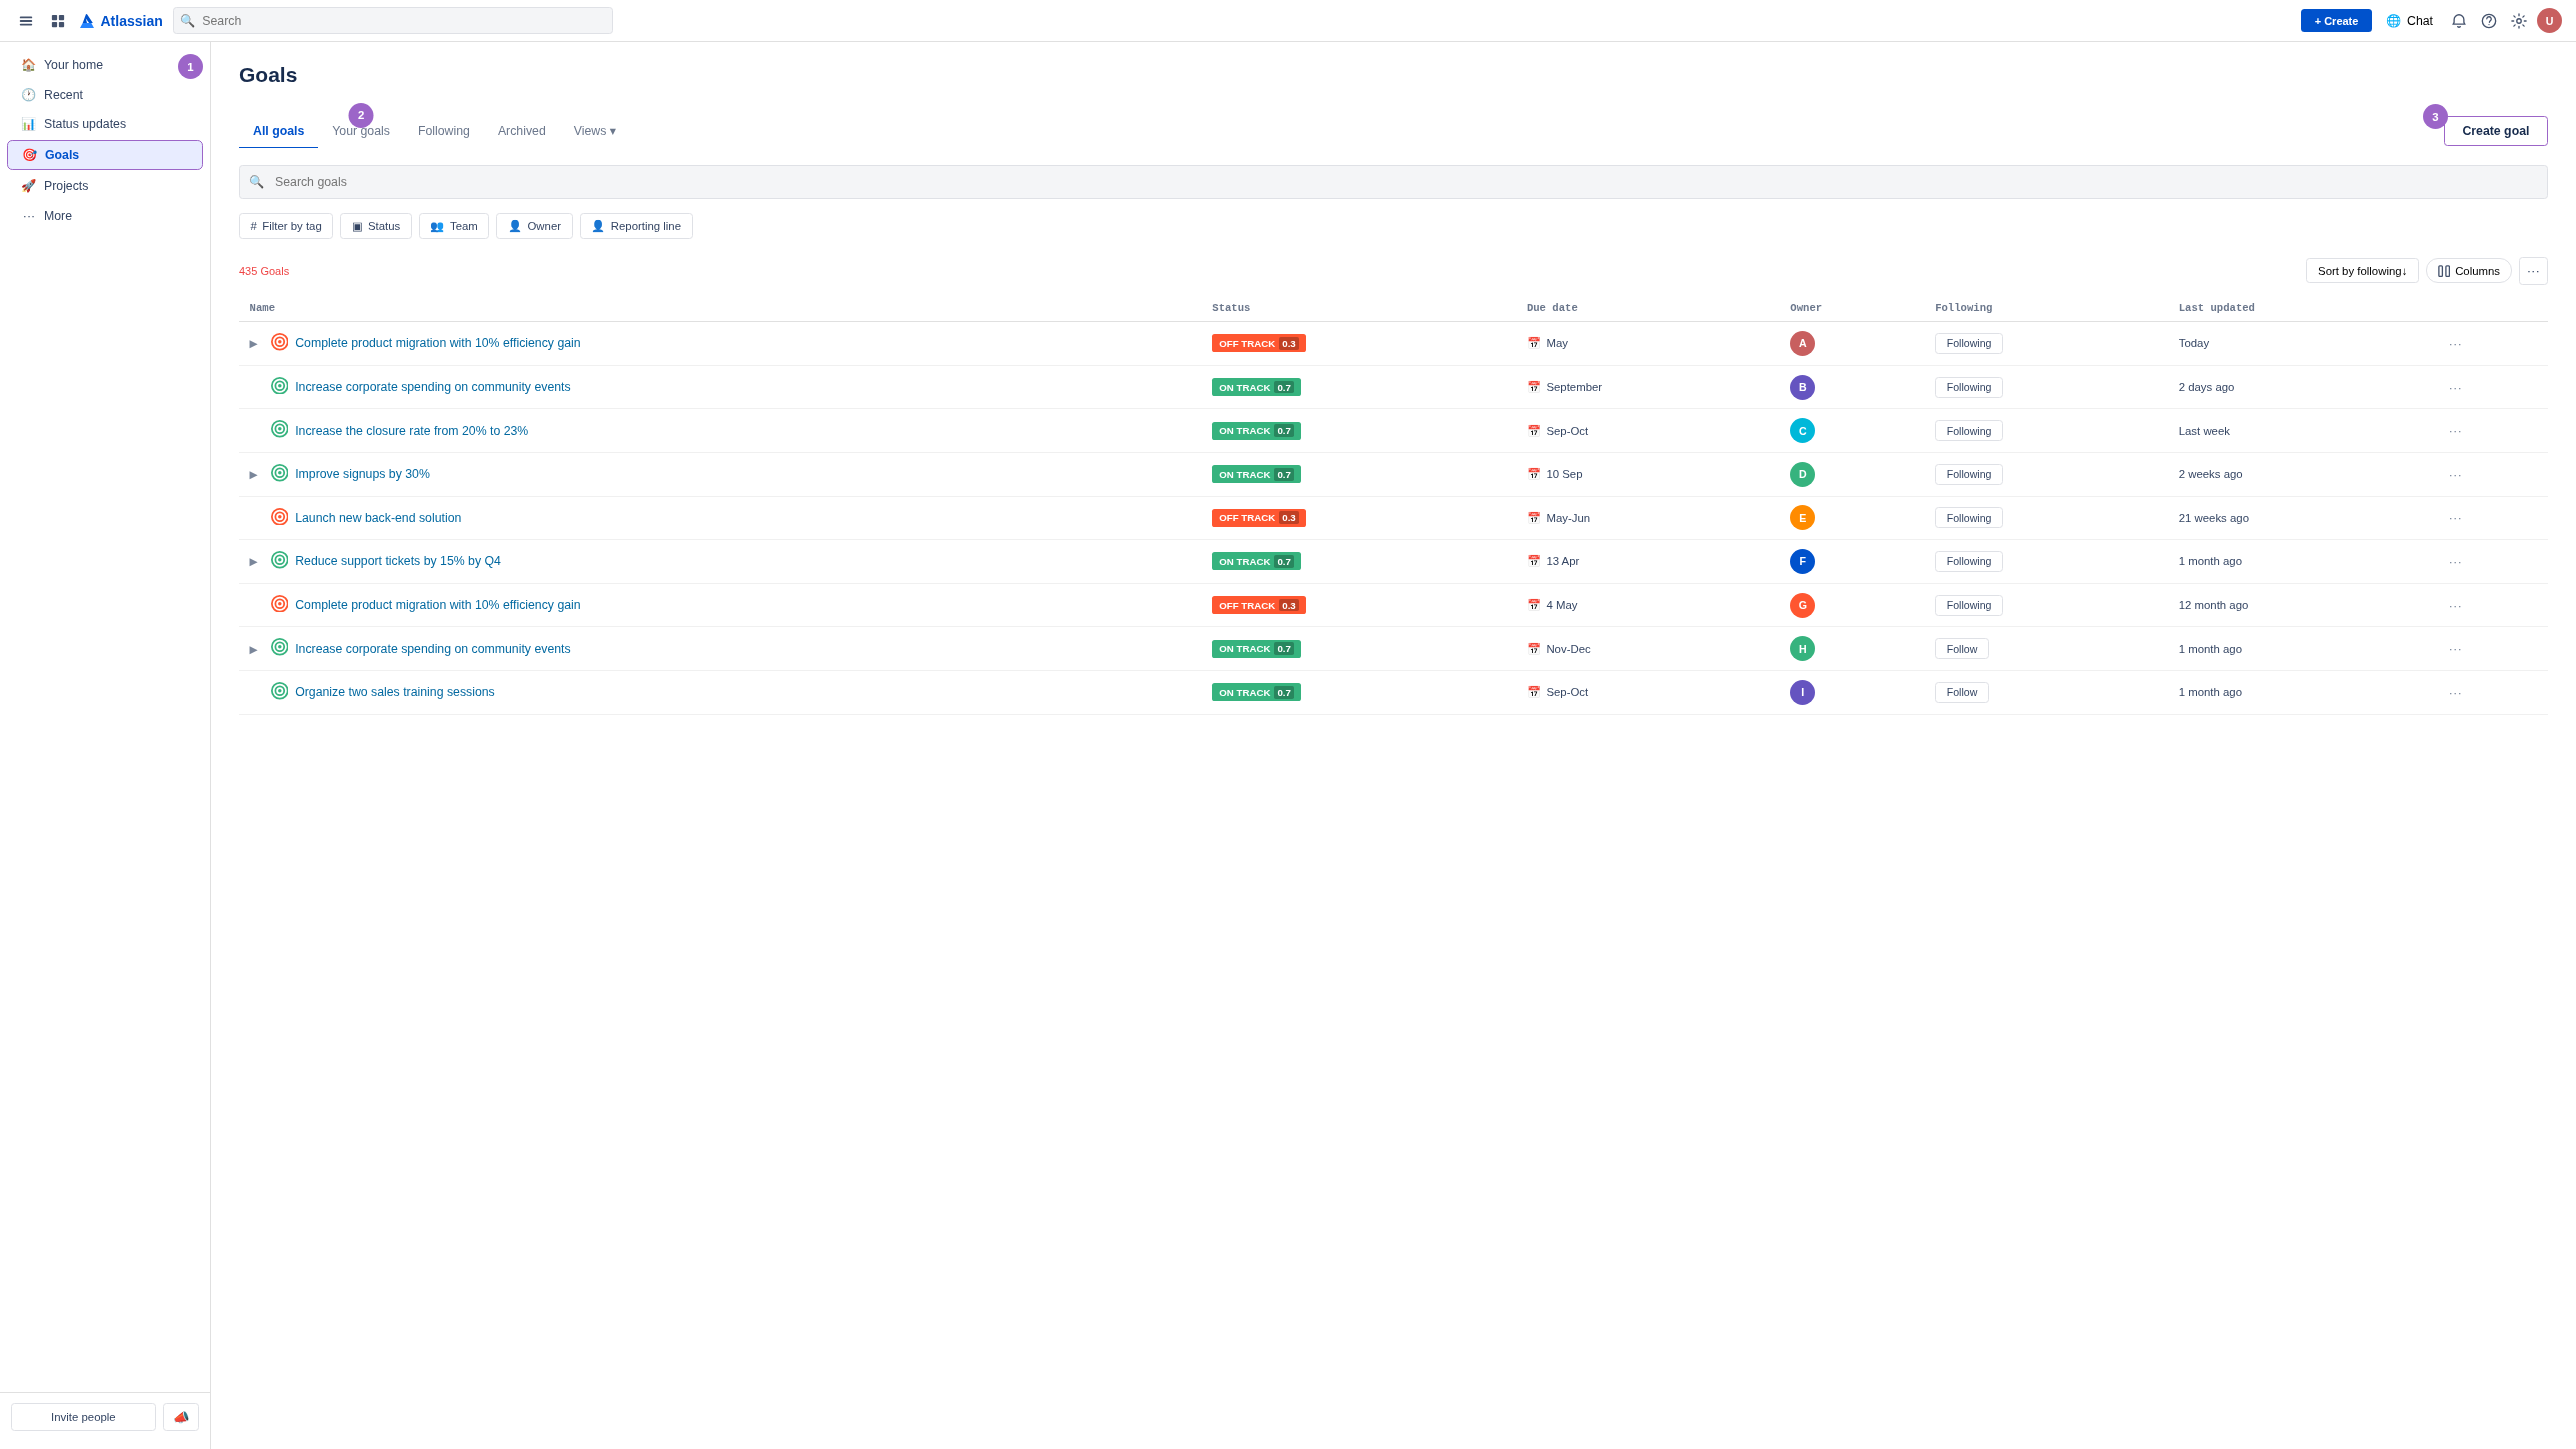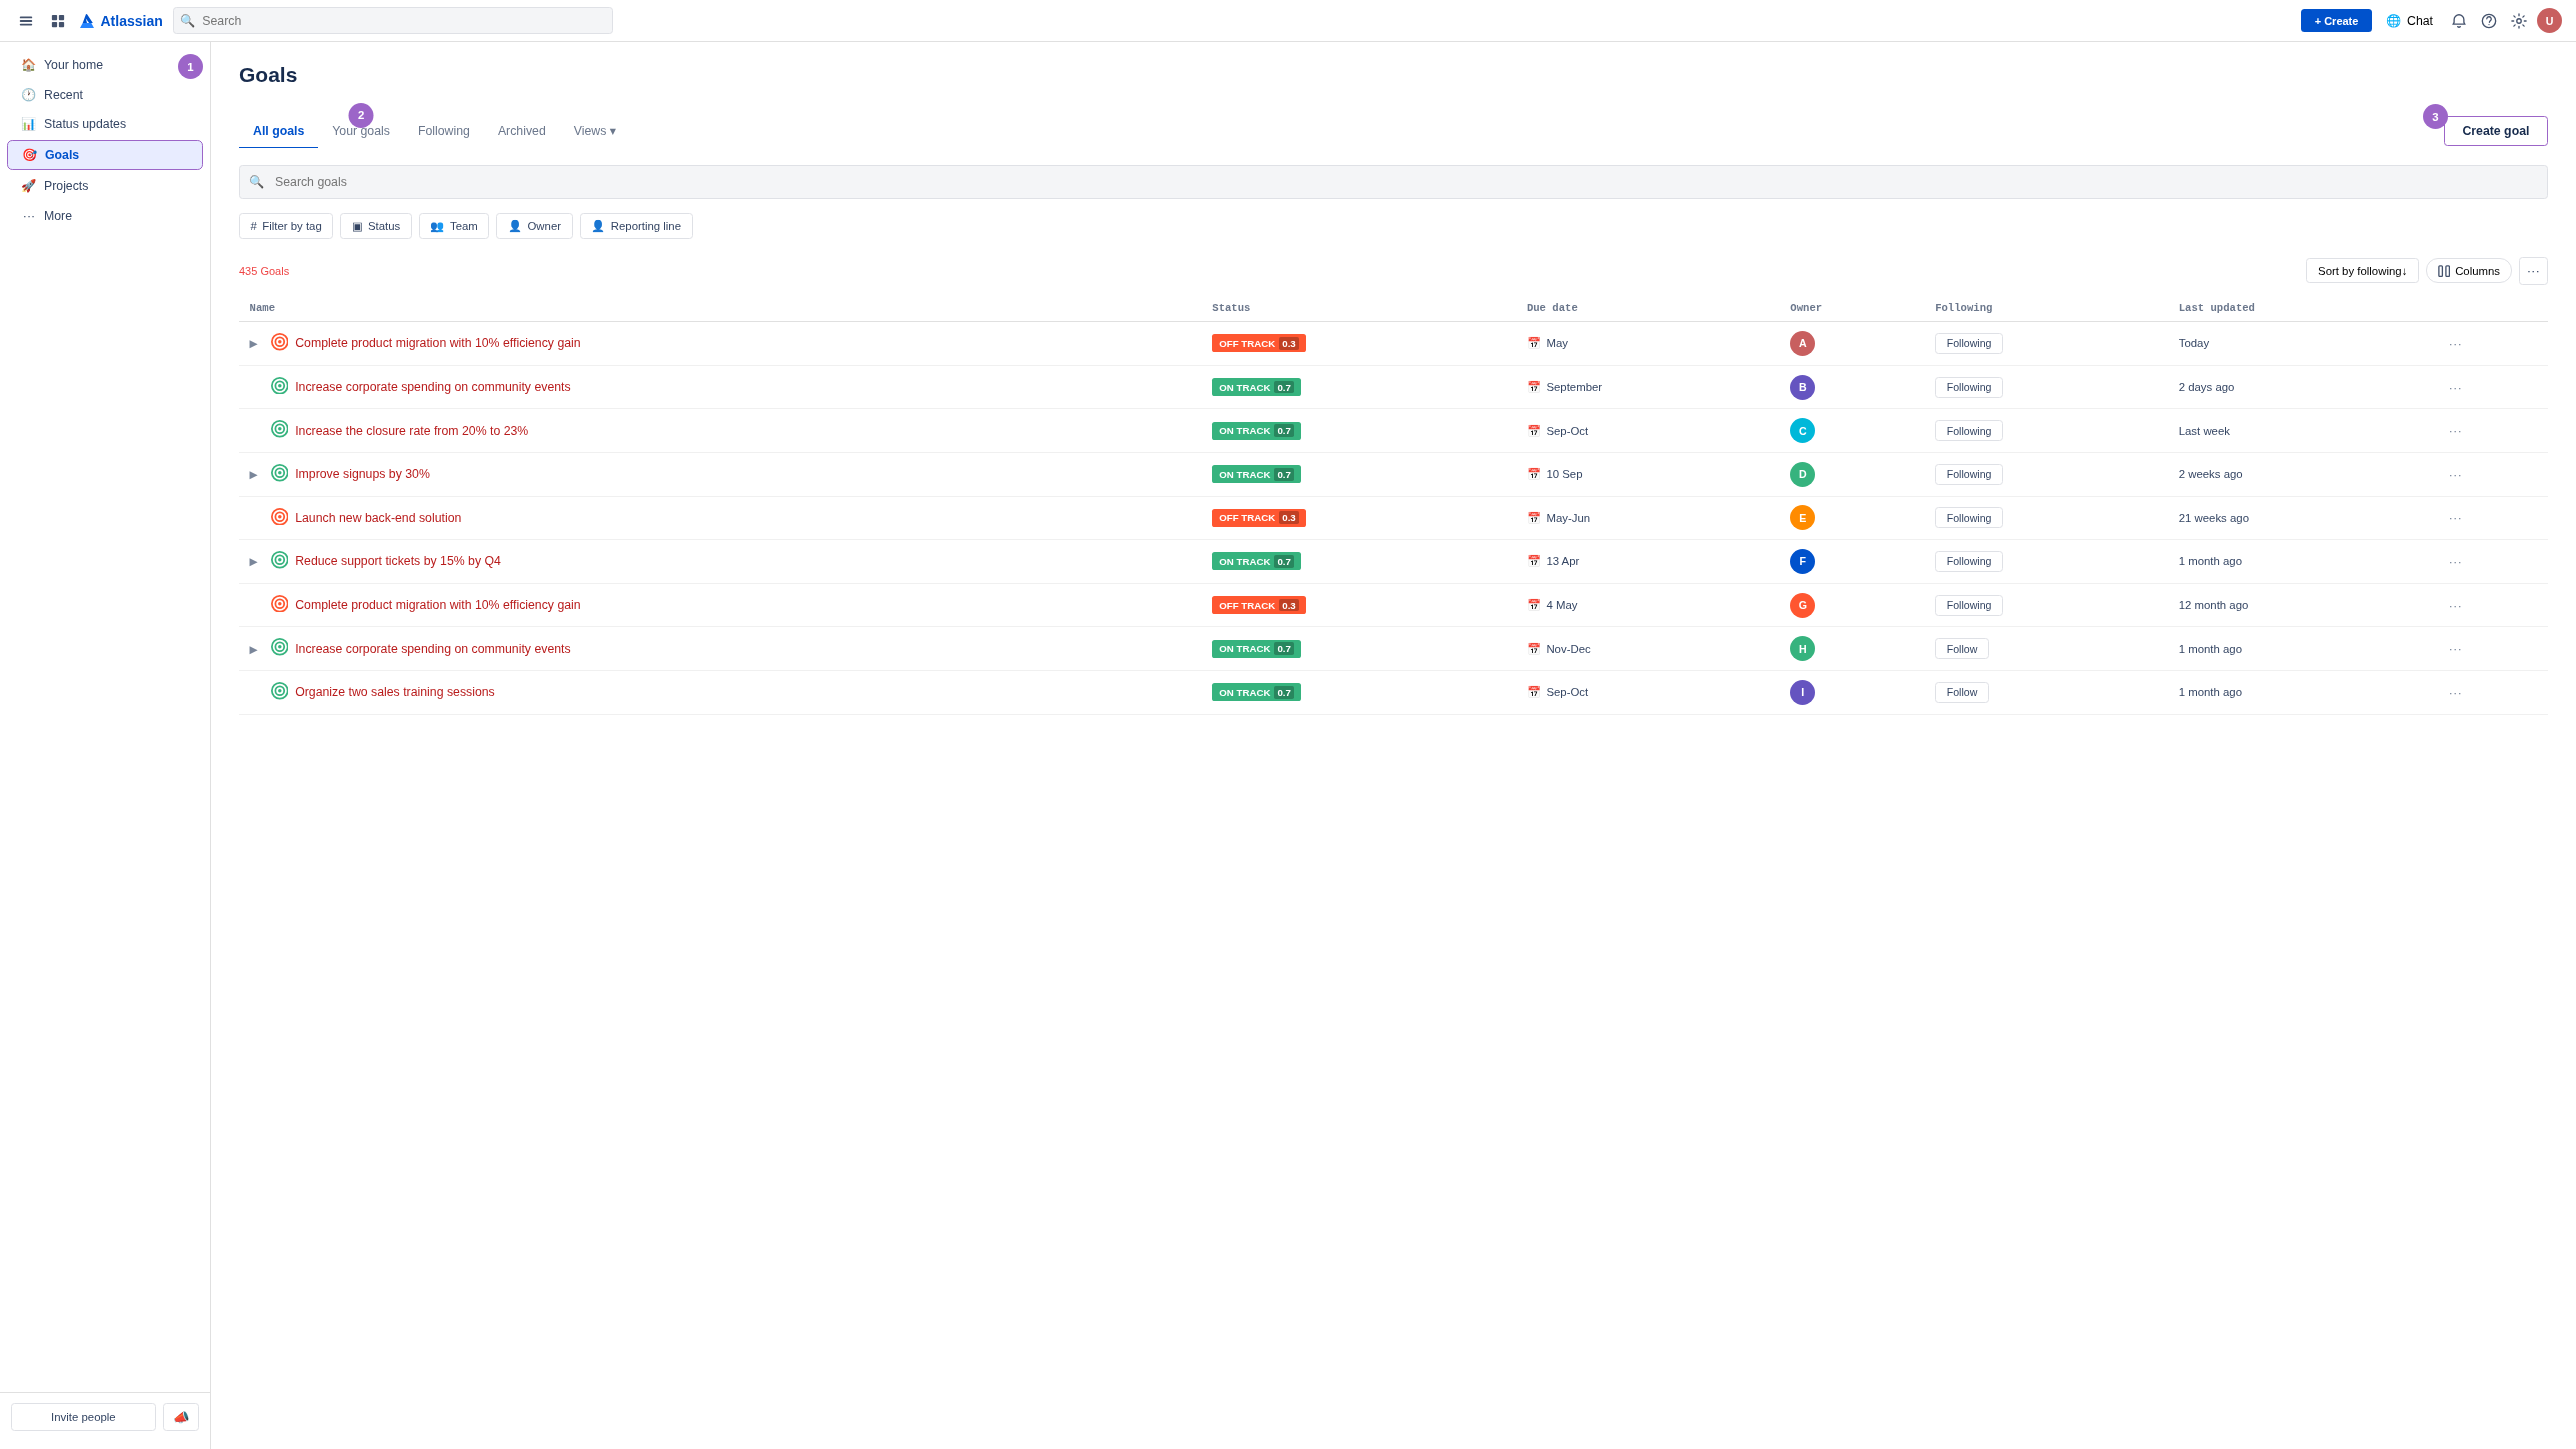--- a/index.html
+++ b/index.html
@@ -58,21 +58,21 @@
     .columns-btn { display: flex; align-items: center; gap: 5.3px; padding: 5.3px 10.6px; border: 0.9px solid #dfe1e6; border-radius: 12px; background: #fff; font-size: 11.4px; cursor: pointer; }
     .more-btn { padding: 5.3px 7px; border: 0.9px solid #dfe1e6; border-radius: 3.5px; background: #fff; cursor: pointer; color: #344563; }
 
     
     .goals-table { width: 100%; border-collapse: collapse; }
     .goals-table th { text-align: left; padding: 7px 10.6px; font-size: 10.6px; font-weight: 600; color: #6b778c; border-bottom: 0.9px solid #e0e0e0; white-space: nowrap; font-family: Liberation Mono, monospace; }
     .goals-table td { padding: 8.8px 10.6px; border-bottom: 0.9px solid #f0f0f0; vertical-align: middle; }
 
     .goal-name-cell { display: flex; align-items: center; gap: 7px; }
     .expand-icon { color: #7a869a; cursor: pointer; font-size: 10.6px; width: 14px; }
-    .goal-name { font-size: 12.3px; color: #b91c1c; }
+    .goal-name { font-size: 12.3px; color: #0369a1; }
 
     
     .status-badge { display: inline-flex; align-items: center; gap: 3.5px; padding: 2.6px 7px; border-radius: 2.6px; font-size: 9.7px; font-weight: 700; white-space: nowrap; }
     .status-off-track { background: #ff5630; color: #fff; }
     .status-on-track { background: #36b37e; color: #fff; }
     .status-num { background: rgba(0,0,0,0.25); border-radius: 1.8px; padding: 0.9px 3.5px; font-size: 9.7px; }
 
     .due-date { display: flex; align-items: center; gap: 5.3px; font-size: 11.4px; color: #344563; white-space: nowrap; }
     .calendar-icon { font-size: 11.4px; color: #7a869a; }
 

